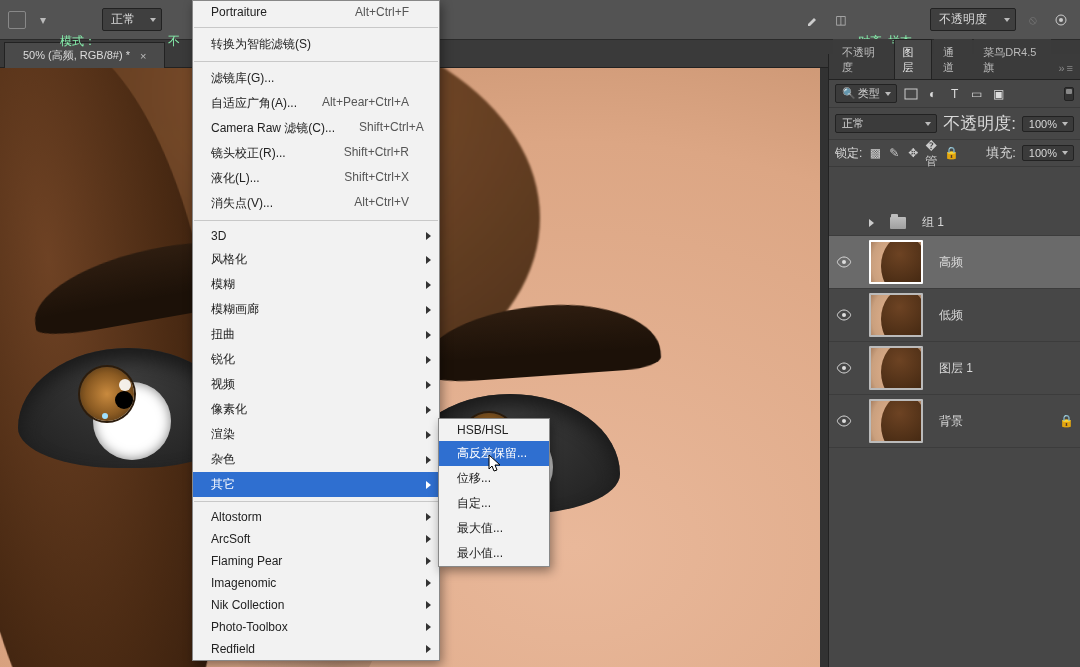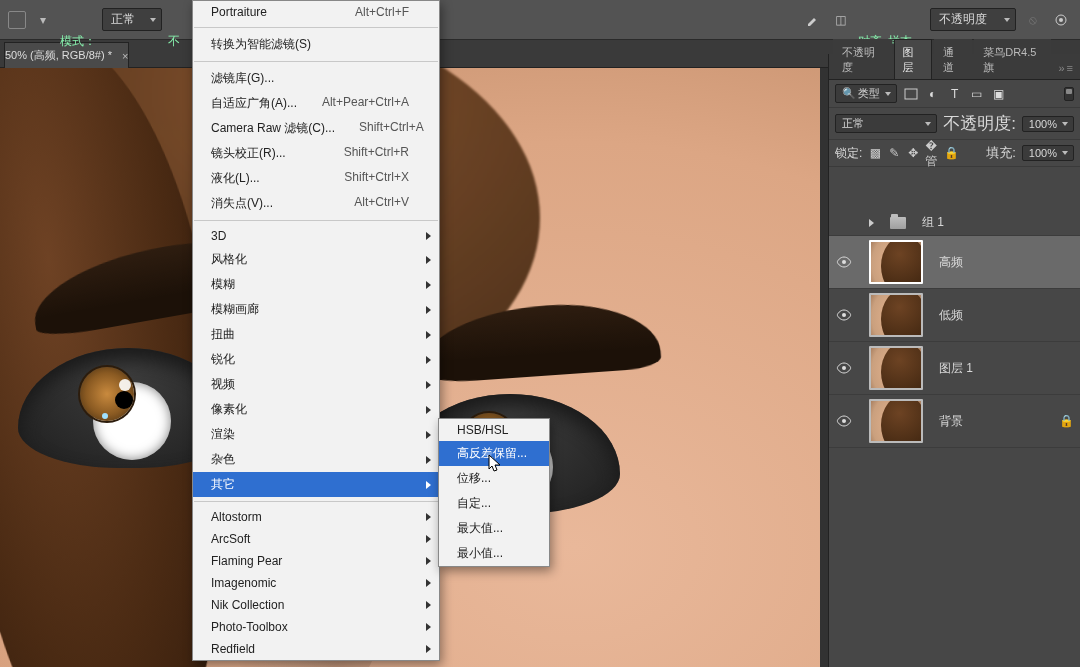--- a/index.html
+++ b/index.html
@@ -9,21 +9,21 @@
   .optbar { height:40px; display:flex; align-items:center; background:#535353; border-bottom:1px solid #2a2a2a; padding:0 8px; gap:6px; position:relative; z-index:5; }
   .optbar .swatch { width:18px; height:18px; border:1px solid #888; border-radius:2px; }
   .optbar .sel { display:flex; align-items:center; background:#3f3f3f; border:1px solid #222; padding:2px 16px 2px 8px; position:relative; border-radius:2px; min-width:60px; }
   .optbar .sel::after { content:""; position:absolute; right:5px; top:50%; width:0;height:0; border-left:3px solid transparent; border-right:3px solid transparent; border-top:4px solid #bbb; transform:translateY(-50%);}
   .optbar .lbl { color:#86efac;margin-top:44px; }
   .optbar .iconbtn { width:22px; height:22px; display:flex; align-items:center; justify-content:center; color:#bbb; border-radius:2px;}
   .optbar .iconbtn.dis{opacity:.35;}
 
   
   .doctabs { height:28px; background:#3a3a3a; display:flex; align-items:flex-end; padding-left:4px; border-bottom:1px solid #222;}
-  .doctab { background:#4a4a4a; color:#ddd; padding:5px 0; font-size:11px; display:flex; align-items:center; gap:10px; border:1px solid #222; border-bottom:none; position:relative; top:1px;}
+  .doctab { background:#4a4a4a; color:#ddd; padding:5px 18px; font-size:11px; display:flex; align-items:center; gap:10px; border:1px solid #222; border-bottom:none; position:relative; top:1px;}
   .doctab .x{ color:#bbb; }
 
   
   .canvasarea{ position:absolute; left:0; top:68px; right:260px; bottom:0; background:#2b2b2b; overflow:hidden;}
   .photo{ position:absolute; inset:0; }
   
   .skin{ position:absolute; inset:0; background:
       radial-gradient(1200px 900px at 70% 80%, #e9b89a 0%, #dca684 45%, #b7825f 80%, #8a5d42 100%); }
   .hairL{position:absolute;left:-40px;top:-40px;width:260px;height:760px;border-radius:50% 60% 55% 50%/60% 50% 60% 50%;background:
       radial-gradient(ellipse at 40% 30%, #6e4224 0%, #4a2a13 55%, #2b170a 100%); filter:blur(.5px); transform:rotate(-6deg);}

